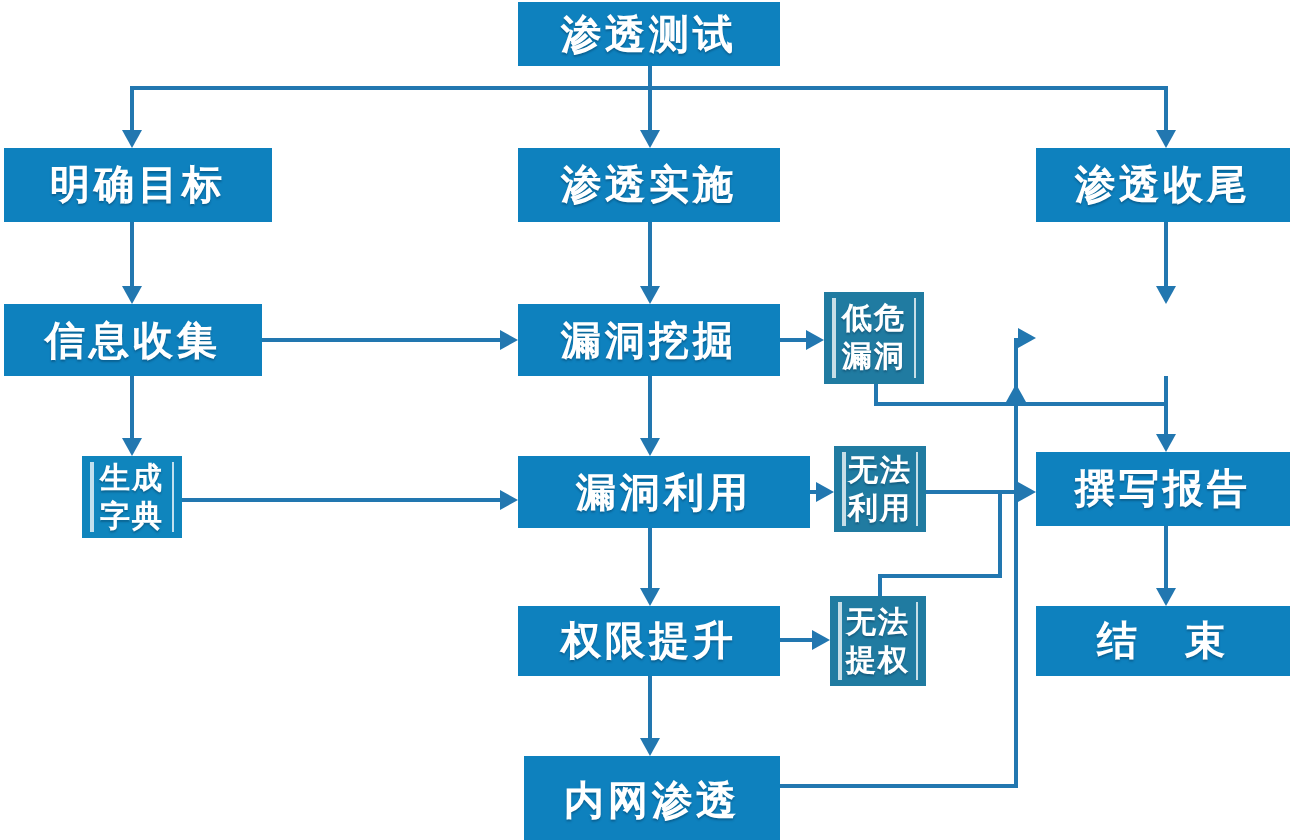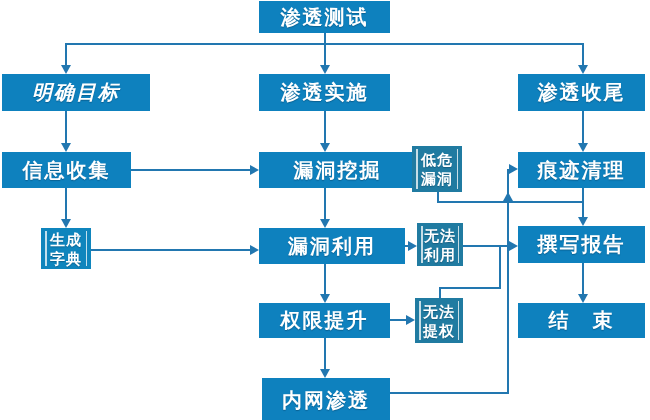--- a/index.html
+++ b/index.html
@@ -86,29 +86,28 @@
 
   <div class="ln" style="left:439px;top:287px;width:2px;height:12px;"></div>
   <div class="ln" style="left:439px;top:287px;width:61px;height:2px;"></div>
   <div class="ln" style="left:499px;top:246px;width:2px;height:43px;"></div>
 
   <div class="ln" style="left:463px;top:245px;width:46px;height:2px;"></div>
   <div class="ah right" style="left:509px;top:241px;"></div>
 
   <div class="node" style="left:259px;top:1px;width:131px;height:32px;">渗透测试</div>
 
-  <div class="node" style="left:2px;top:74px;width:148px;height:37px;font-style:italic;">明确目标</div>
+  <div class="node" style="left:2px;top:74px;width:134px;height:37px;">明确目标</div>
   <div class="node" style="left:259px;top:74px;width:131px;height:37px;">渗透实施</div>
   <div class="node" style="left:2px;top:152px;width:129px;height:36px;">信息收集</div>
 
   <div class="node" style="left:518px;top:74px;width:127px;height:37px;">渗透收尾</div>
-  <div class="node" style="left:259px;top:152px;width:157px;height:36px;">漏洞挖掘</div>
+  <div class="node" style="left:259px;top:152px;width:131px;height:36px;">漏洞挖掘</div>
   <div class="node small" style="left:412px;top:146px;width:50px;height:46px;">低危
 漏洞</div>
-  <div class="node" style="left:518px;top:152px;width:127px;height:36px;">痕迹清理</div>
 
   <div class="node small bright" style="left:41px;top:228px;width:50px;height:41px;">生成
 字典</div>
   <div class="node" style="left:259px;top:228px;width:146px;height:36px;">漏洞利用</div>
   <div class="node small" style="left:417px;top:223px;width:46px;height:43px;">无法
 利用</div>
   <div class="node" style="left:518px;top:226px;width:127px;height:37px;">撰写报告</div>
 
   <div class="node" style="left:259px;top:303px;width:131px;height:35px;">权限提升</div>
   <div class="node small" style="left:415px;top:298px;width:48px;height:45px;">无法

